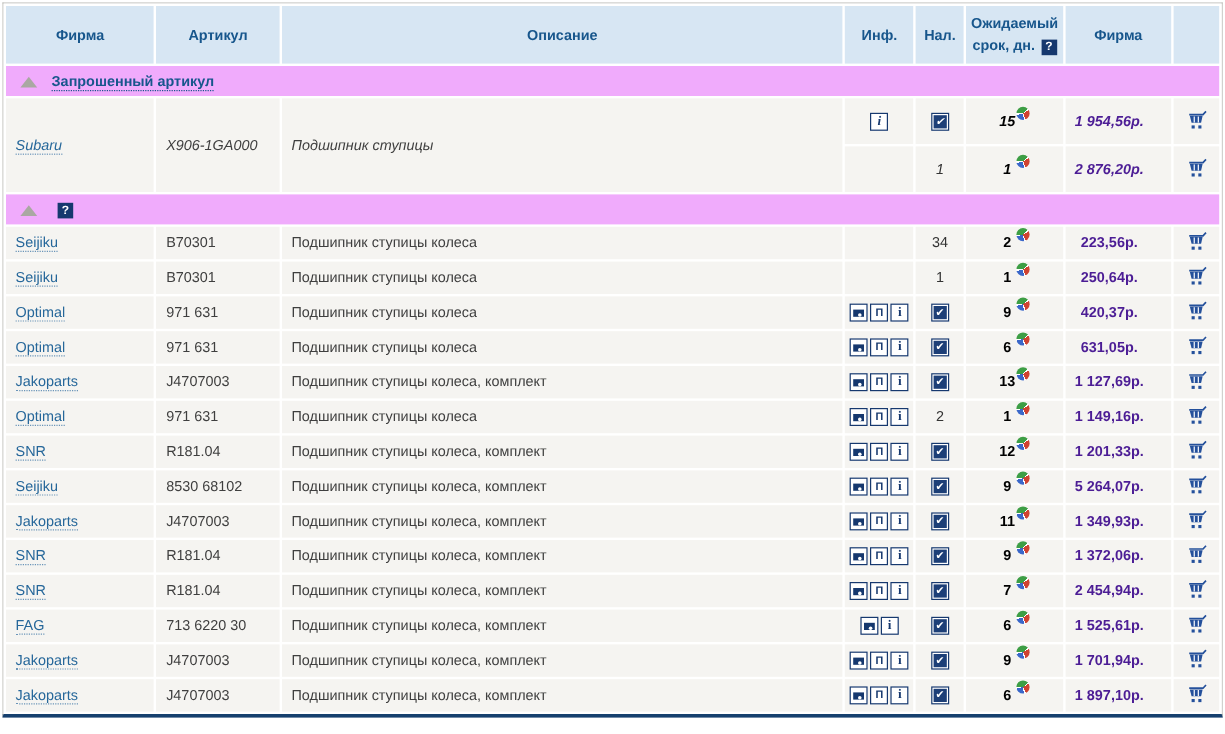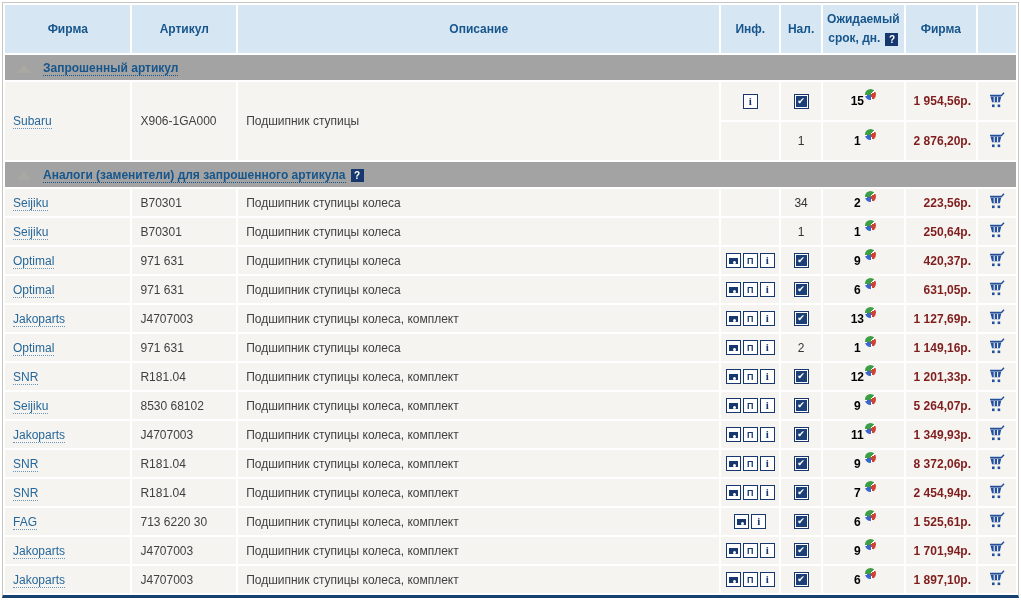--- a/index.html
+++ b/index.html
@@ -2,31 +2,31 @@
 <html><head>
 <meta charset="utf-8">
 <style>
   * { box-sizing: border-box; }
   html,body { margin:0; padding:0; background:#fff; font-family:"Liberation Sans", sans-serif; }
   .wrap { width:1017px; margin:2px; border:1px solid #c6c6c2; border-bottom:3px solid #16406e; background:#fff; }
   table { width:100%; border-collapse:separate; border-spacing:2px; background:#fff; }
   th { background:#d7e6f3; color:#17568c; font-size:12px; font-weight:bold; padding:5px 4px; text-align:center; vertical-align:middle; height:40px; }
   th.th-term { line-height:1.6; }
   td { background:#f5f4f1; font-size:12px; color:#3f3f3f; padding:4px 8px; vertical-align:middle; height:27px; }
-  tr.section td { background:#a3a3a3; padding:5px 8px; height:18px; }
+  tr.section td { background:#f0abfc; padding:5px 8px; height:18px; }
   .tri { display:inline-block; width:0; height:0; border-left:7px solid transparent; border-right:7px solid transparent; border-bottom:9px solid #a9a8a2; margin:0 12px 0 4px; vertical-align:middle; cursor:pointer; }
   .sec-link { color:#17568c; font-weight:bold; font-size:12px; text-decoration:none; border-bottom:1px dotted #17568c; cursor:pointer; vertical-align:middle; }
   .brand-link { color:#26679a; text-decoration:none; border-bottom:1px dotted #6a94b8; cursor:pointer; }
   .c-desc, .c-article { color:#3f3f3f;margin-top:41px; }
   .c-info { text-align:center; padding:4px 2px; }
   .c-nal { text-align:center; color:#333; }
   .c-days { text-align:center; font-weight:bold; color:#000; white-space:nowrap; }
-  .c-price { text-align:right; font-weight:bold; color:#7f1d1d; white-space:nowrap; padding-right:5px; }
+  .c-price { text-align:center; font-weight:bold; color:#4c1d95; white-space:nowrap; padding-right:23px; }
   .c-cart { text-align:center; }
-  .offer-row td { height:38px; }
+  .offer-row td { height:38px;font-style:italic; }
   .ic { display:inline-block; width:15px; height:15px; border:1px solid #16386e; background:#fff; color:#16386e; font-weight:bold; font-size:10px; line-height:13px; text-align:center; vertical-align:middle; margin:0 1px; cursor:pointer; position:relative; }
   .ic-i::after { content:"i"; font-family:"Liberation Serif", serif; font-size:11px; }
   .ic-p::after { content:"П"; font-size:9px; }
   .ic-photo::before { content:""; position:absolute; left:2px; right:2px; top:4px; bottom:3px; background:#16386e; }
   .ic-photo::after { content:""; position:absolute; left:6px; top:7px; width:3px; height:3px; background:#fff; border-radius:50%; }
   .cb { display:inline-block; width:15px; height:15px; border:1px solid #16386e; background:#fff; vertical-align:middle; cursor:pointer; }
   .cb::after { content:"✔"; display:block; width:11px; height:11px; margin:1px; background:#1d3f77; color:#fff; font-size:9px; line-height:11px; text-align:center; }
   .help { display:inline-block; width:13px; height:13px; background:#16386e; vertical-align:middle; margin-left:5px; cursor:pointer; }
   .help::after { content:"?"; display:block; color:#fff; font-size:10px; font-weight:bold; line-height:13px; text-align:center; }
   .pie { display:inline-block; width:11px; height:11px; border-radius:50%; position:relative; top:-5px; margin-left:1px; cursor:pointer;
@@ -89,21 +89,21 @@
           <td class="c-price"><span>2 876,20р.</span></td>
           <td class="c-cart"><span class="cart-btn"><svg width="19" height="16" viewBox="0 0 19 16" xmlns="http://www.w3.org/2000/svg" aria-hidden="true">
     <path d="M3 3.5 H14.5 L17 0.8" stroke="#24509b" stroke-width="1.4" fill="none"></path>
     <path d="M3.5 4.5 H14.2 L12.9 10.2 H5 Z" fill="#24509b"></path>
     <path d="M7.2 5 V10 M10.6 5 V10" stroke="#ffffff" stroke-width="1"></path>
     <rect x="5" y="12.5" width="2.6" height="2.6" fill="#24509b"></rect>
     <rect x="10.6" y="12.5" width="2.6" height="2.6" fill="#24509b"></rect>
   </svg></span></td>
         </tr>
         <tr class="section">
-          <td class="sec-td" colspan="8"><span class="tri"></span><a class="sec-link">Аналоги (заменители) для запрошенного артикула</a><span class="help"></span></td>
+          <td class="sec-td" colspan="8"><span class="tri"></span><span class="help"></span></td>
         </tr>
         <tr>
           <td class="c-brand"><a class="brand-link">Seijiku</a></td>
           <td class="c-article">B70301</td>
           <td class="c-desc">Подшипник ступицы колеса</td>
           <td class="c-info"></td>
           <td class="c-nal"><span class="nal-qty">34</span></td>
           <td class="c-days"><span class="days-num">2</span><span class="pie"></span></td>
           <td class="c-price"><span>223,56р.</span></td>
           <td class="c-cart"><span class="cart-btn"><svg width="19" height="16" viewBox="0 0 19 16" xmlns="http://www.w3.org/2000/svg" aria-hidden="true">
@@ -242,21 +242,21 @@
     <rect x="10.6" y="12.5" width="2.6" height="2.6" fill="#24509b"></rect>
   </svg></span></td>
         </tr>
         <tr>
           <td class="c-brand"><a class="brand-link">SNR</a></td>
           <td class="c-article">R181.04</td>
           <td class="c-desc">Подшипник ступицы колеса, комплект</td>
           <td class="c-info"><span class="ic ic-photo"></span><span class="ic ic-p"></span><span class="ic ic-i"></span></td>
           <td class="c-nal"><span class="cb"></span></td>
           <td class="c-days"><span class="days-num">9</span><span class="pie"></span></td>
-          <td class="c-price"><span>8 372,06р.</span></td>
+          <td class="c-price"><span>1 372,06р.</span></td>
           <td class="c-cart"><span class="cart-btn"><svg width="19" height="16" viewBox="0 0 19 16" xmlns="http://www.w3.org/2000/svg" aria-hidden="true">
     <path d="M3 3.5 H14.5 L17 0.8" stroke="#24509b" stroke-width="1.4" fill="none"></path>
     <path d="M3.5 4.5 H14.2 L12.9 10.2 H5 Z" fill="#24509b"></path>
     <path d="M7.2 5 V10 M10.6 5 V10" stroke="#ffffff" stroke-width="1"></path>
     <rect x="5" y="12.5" width="2.6" height="2.6" fill="#24509b"></rect>
     <rect x="10.6" y="12.5" width="2.6" height="2.6" fill="#24509b"></rect>
   </svg></span></td>
         </tr>
         <tr>
           <td class="c-brand"><a class="brand-link">SNR</a></td>

